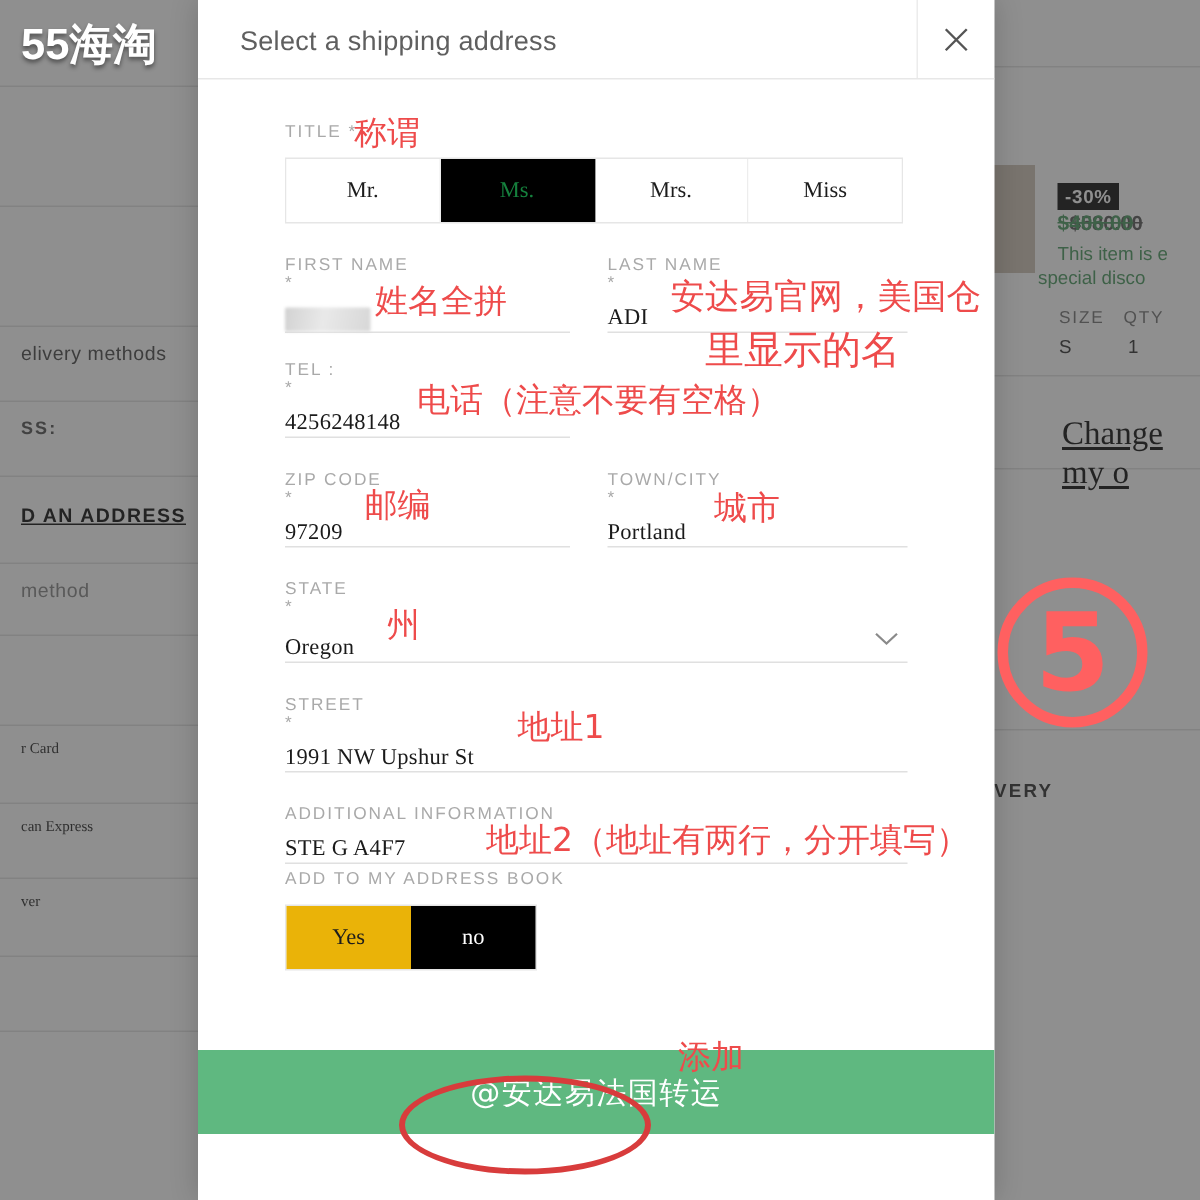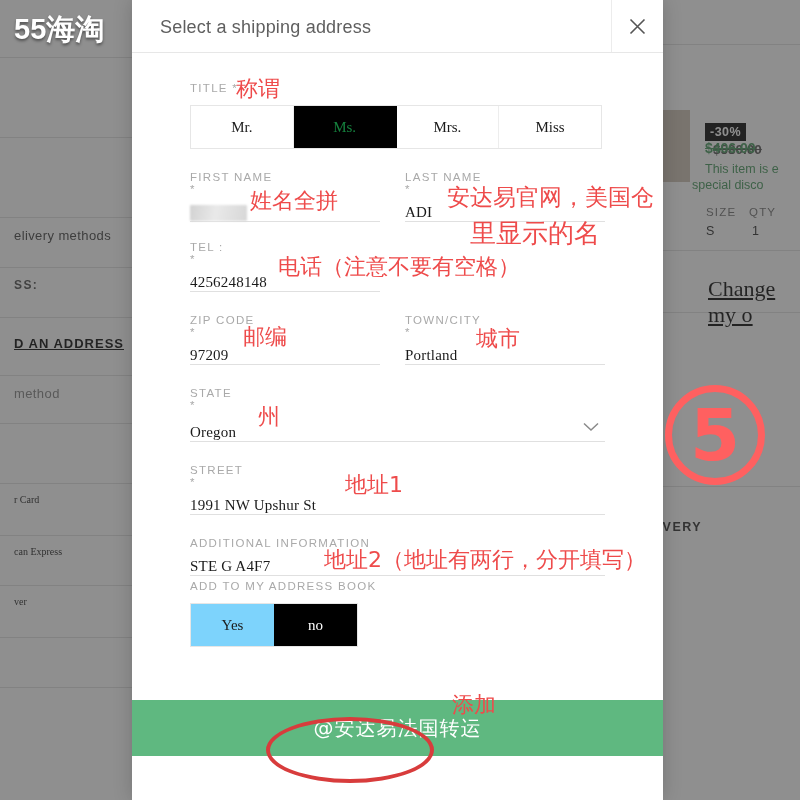--- a/index.html
+++ b/index.html
@@ -95,21 +95,21 @@
     display:inline-block;width:57px;height:16px;
     background:linear-gradient(100deg,#d2d2d2,#e9e9e9 45%,#d7d7d7);
     filter:blur(1.2px);vertical-align:-2px;border-radius:1px;
   }
 
   .sel-chev{position:absolute;right:6px;bottom:5px;}
 
   
   .yn-grp{display:flex;margin-top:9px;height:44px;border:1px solid #e6e6e6;width:168px;box-sizing:border-box;}
   .yn-opt{flex:1;display:flex;align-items:center;justify-content:center;
-    font-family:"Liberation Serif", serif;font-size:15px;cursor:pointer;background:#7dd3fc;color:#1c1c1c;}
+    font-family:"Liberation Serif", serif;font-size:15px;cursor:pointer;background:#eab308;color:#1c1c1c;}
   .yn-opt.sel{background:#000;color:#fff;}
 
   .green-bar{
     position:absolute;left:0;right:0;bottom:44px;height:56px;background:#5fb880;z-index:31;
     display:flex;align-items:center;justify-content:center;
   }
   .green-bar .gtxt{
     font-family:"DejaVu Sans", sans-serif;font-size:20px;color:#ffffff;letter-spacing:1px;
     position:relative;z-index:2;
   }

